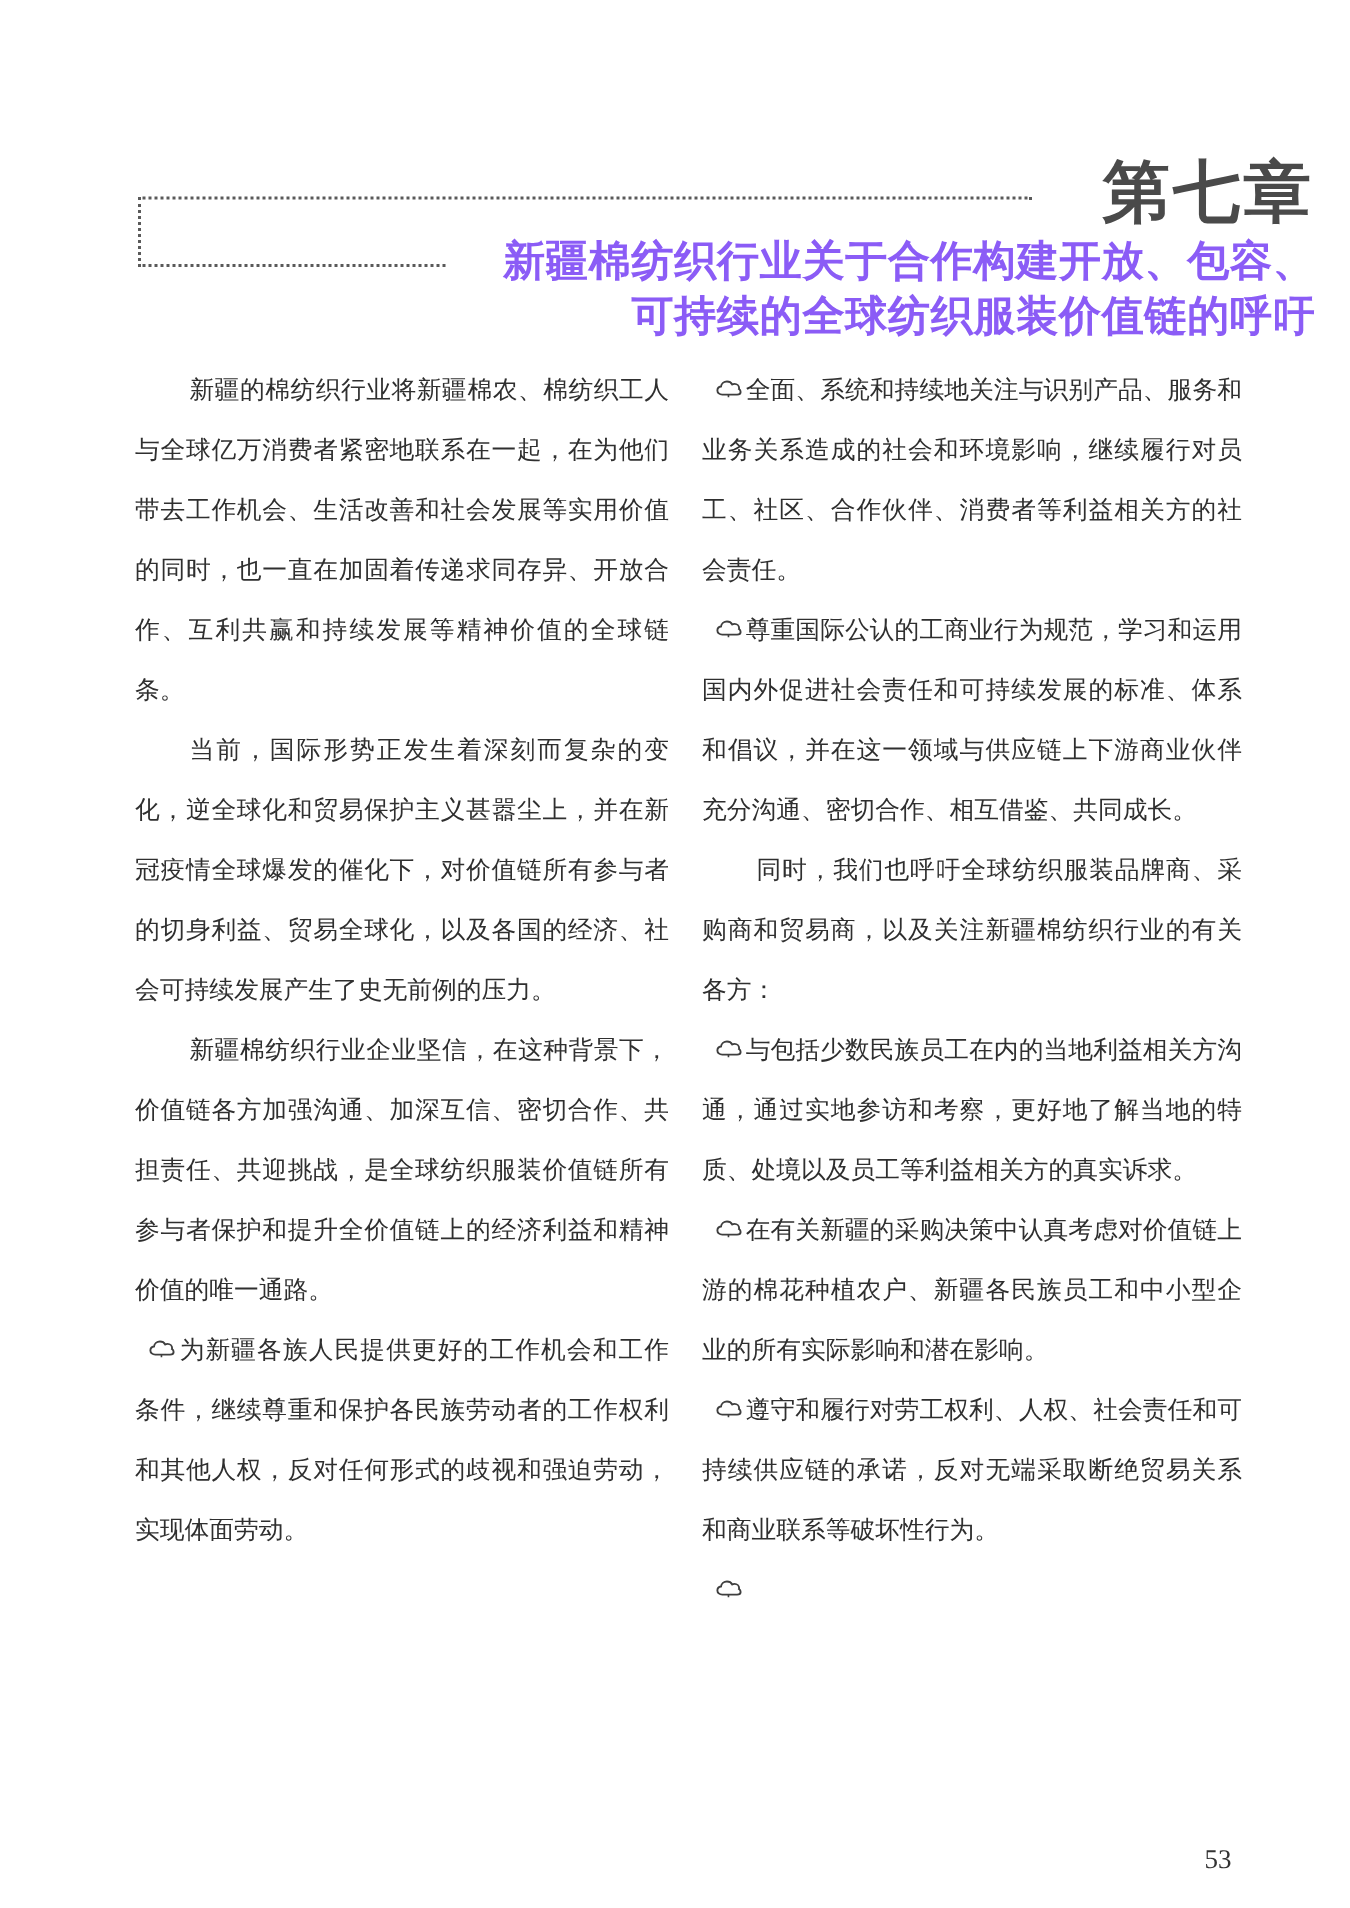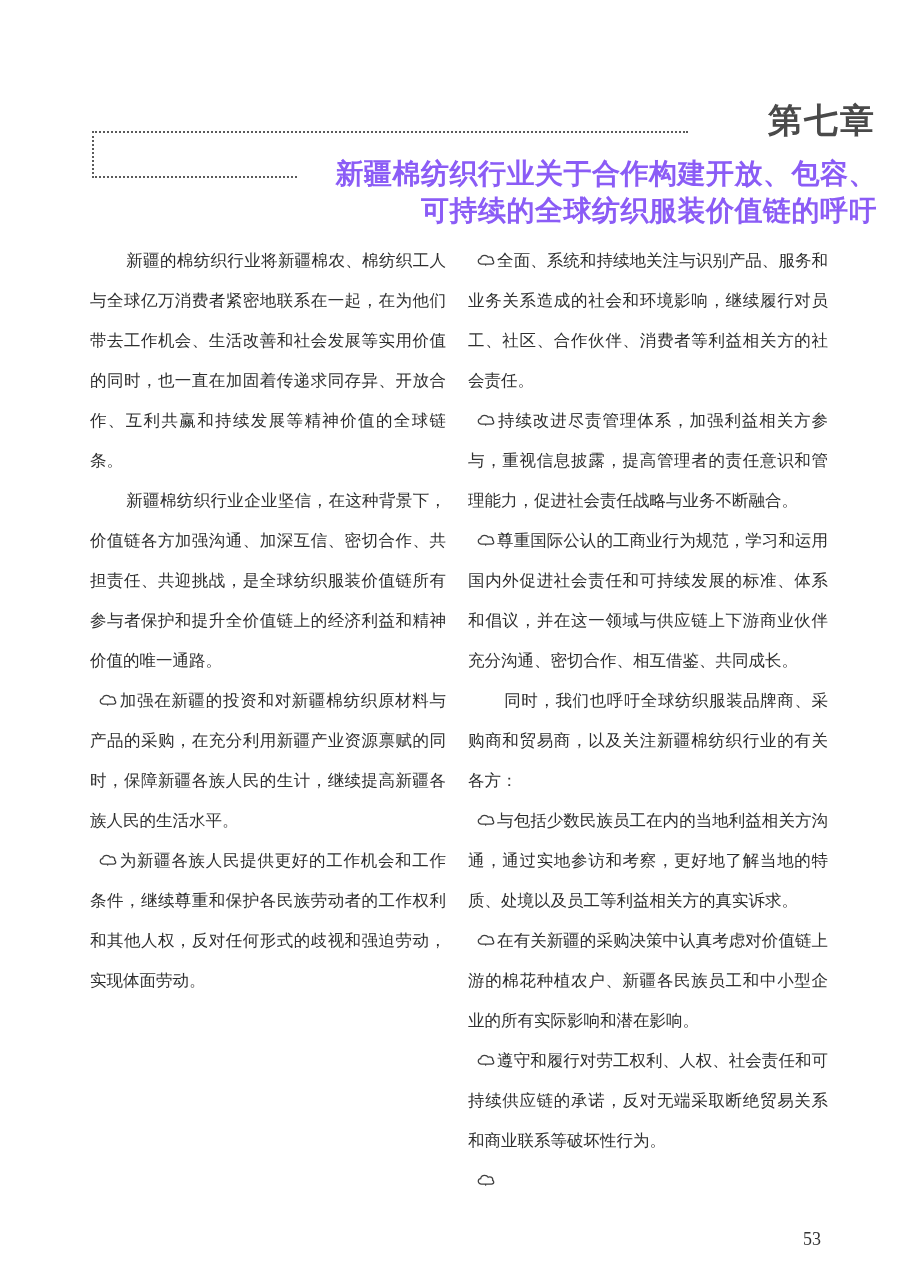--- a/index.html
+++ b/index.html
@@ -4,21 +4,21 @@
 <style>
   html,body{margin:0;padding:0;background:#ffffff;}
   body{width:900px;height:1272px;overflow:hidden;font-family:"Liberation Sans",sans-serif;}
   .page{position:relative;width:900px;height:1272px;background:#ffffff;}
 
   
   .dot-h-top{position:absolute;left:92px;top:131px;width:596px;border-top:2px dotted #5a5a5a;}
   .dot-v-left{position:absolute;left:92px;top:131px;height:47px;border-left:2px dotted #5a5a5a;}
   .dot-h-bottom{position:absolute;left:92px;top:176px;width:205px;border-top:2px dotted #5a5a5a;}
 
-  .chapter{position:absolute;top:98px;right:24px;font-size:34px;font-weight:bold;color:#4a4a4a;letter-spacing:2px;}
+  .chapter{position:absolute;top:98px;right:24px;font-size:45px;font-weight:bold;color:#4a4a4a;letter-spacing:2px;}
   .subtitle{position:absolute;top:155px;right:23px;text-align:right;font-size:28px;font-weight:bold;color:#8b5cf6;line-height:37px;letter-spacing:0.5px;white-space:nowrap;}
 
   .col{position:absolute;top:240px;font-size:16.5px;line-height:40px;color:#2f2f2f;text-align:justify;text-justify:inter-ideograph;}
   .col-left{left:90px;width:356px;}
   .col-right{left:468px;width:360px;}
   .col p{margin:0;}
   p.indent{text-indent:2.2em;}
   p.bullet{text-indent:0.55em;}
 
   .cotton{display:inline-block;width:18px;height:14px;vertical-align:-1px;margin-right:2px;}
@@ -37,40 +37,33 @@
 
   <div class="chapter">第七章</div>
 
   <div class="subtitle">
     <div>新疆棉纺织行业关于合作构建开放、包容、</div>
     <div>可持续的全球纺织服装价值链的呼吁</div>
   </div>
 
   <div class="col col-left">
     <p class="indent">新疆的棉纺织行业将新疆棉农、棉纺织工人与全球亿万消费者紧密地联系在一起，在为他们带去工作机会、生活改善和社会发展等实用价值的同时，也一直在加固着传递求同存异、开放合作、互利共赢和持续发展等精神价值的全球链条。</p>
+    <p class="indent">当前，国际形势正发生着深刻而复杂的变化，逆全球化和贸易保护主义甚嚣尘上，并在新冠疫情全球爆发的催化下，对价值链所有参与者的切身利益、贸易全球化，以及各国的经济、社会可持续发展产生了史无前例的压力。</p>
     <p class="indent">新疆棉纺织行业企业坚信，在这种背景下，价值链各方加强沟通、加深互信、密切合作、共担责任、共迎挑战，是全球纺织服装价值链所有参与者保护和提升全价值链上的经济利益和精神价值的唯一通路。</p>
-    <p class="bullet"><span class="cotton"><svg viewBox="0 0 20 15" width="18" height="14">
-            <path d="M5 12 C2.9 12 1.4 10.6 1.4 8.9 C1.4 7.4 2.5 6.2 4.1 6 C4.3 3.9 6.2 2.3 8.5 2.3 C10.2 2.3 11.7 3.2 12.4 4.5 C12.9 4.2 13.5 4.1 14.1 4.1 C16 4.1 17.5 5.5 17.5 7.3 C17.5 7.5 17.5 7.7 17.4 7.9 C18.2 8.4 18.6 9.2 18.6 10.1 C18.6 11.3 17.5 12 16 12 Z" fill="none" stroke="#3f3f3f" stroke-width="1.4"></path>
-            <path d="M9.6 12 L9.6 14" stroke="#3f3f3f" stroke-width="1.2" fill="none"></path>
-          </svg></span><span>加强在新疆的投资和对新疆棉纺织原材料与产品的采购，在充分利用新疆产业资源禀赋的同时，保障新疆各族人民的生计，继续提高新疆各族人民的生活水平。</span></p>
     <p class="bullet"><span class="cotton"><svg viewBox="0 0 20 15" width="18" height="14">
             <path d="M5 12 C2.9 12 1.4 10.6 1.4 8.9 C1.4 7.4 2.5 6.2 4.1 6 C4.3 3.9 6.2 2.3 8.5 2.3 C10.2 2.3 11.7 3.2 12.4 4.5 C12.9 4.2 13.5 4.1 14.1 4.1 C16 4.1 17.5 5.5 17.5 7.3 C17.5 7.5 17.5 7.7 17.4 7.9 C18.2 8.4 18.6 9.2 18.6 10.1 C18.6 11.3 17.5 12 16 12 Z" fill="none" stroke="#3f3f3f" stroke-width="1.4"></path>
             <path d="M9.6 12 L9.6 14" stroke="#3f3f3f" stroke-width="1.2" fill="none"></path>
           </svg></span><span>为新疆各族人民提供更好的工作机会和工作条件，继续尊重和保护各民族劳动者的工作权利和其他人权，反对任何形式的歧视和强迫劳动，实现体面劳动。</span></p>
   </div>
 
   <div class="col col-right">
     <p class="bullet"><span class="cotton"><svg viewBox="0 0 20 15" width="18" height="14">
             <path d="M5 12 C2.9 12 1.4 10.6 1.4 8.9 C1.4 7.4 2.5 6.2 4.1 6 C4.3 3.9 6.2 2.3 8.5 2.3 C10.2 2.3 11.7 3.2 12.4 4.5 C12.9 4.2 13.5 4.1 14.1 4.1 C16 4.1 17.5 5.5 17.5 7.3 C17.5 7.5 17.5 7.7 17.4 7.9 C18.2 8.4 18.6 9.2 18.6 10.1 C18.6 11.3 17.5 12 16 12 Z" fill="none" stroke="#3f3f3f" stroke-width="1.4"></path>
             <path d="M9.6 12 L9.6 14" stroke="#3f3f3f" stroke-width="1.2" fill="none"></path>
           </svg></span><span>全面、系统和持续地关注与识别产品、服务和业务关系造成的社会和环境影响，继续履行对员工、社区、合作伙伴、消费者等利益相关方的社会责任。</span></p>
-    <p class="bullet"><span class="cotton"><svg viewBox="0 0 20 15" width="18" height="14">
-            <path d="M5 12 C2.9 12 1.4 10.6 1.4 8.9 C1.4 7.4 2.5 6.2 4.1 6 C4.3 3.9 6.2 2.3 8.5 2.3 C10.2 2.3 11.7 3.2 12.4 4.5 C12.9 4.2 13.5 4.1 14.1 4.1 C16 4.1 17.5 5.5 17.5 7.3 C17.5 7.5 17.5 7.7 17.4 7.9 C18.2 8.4 18.6 9.2 18.6 10.1 C18.6 11.3 17.5 12 16 12 Z" fill="none" stroke="#3f3f3f" stroke-width="1.4"></path>
-            <path d="M9.6 12 L9.6 14" stroke="#3f3f3f" stroke-width="1.2" fill="none"></path>
-          </svg></span><span>持续改进尽责管理体系，加强利益相关方参与，重视信息披露，提高管理者的责任意识和管理能力，促进社会责任战略与业务不断融合。</span></p>
     <p class="bullet"><span class="cotton"><svg viewBox="0 0 20 15" width="18" height="14">
             <path d="M5 12 C2.9 12 1.4 10.6 1.4 8.9 C1.4 7.4 2.5 6.2 4.1 6 C4.3 3.9 6.2 2.3 8.5 2.3 C10.2 2.3 11.7 3.2 12.4 4.5 C12.9 4.2 13.5 4.1 14.1 4.1 C16 4.1 17.5 5.5 17.5 7.3 C17.5 7.5 17.5 7.7 17.4 7.9 C18.2 8.4 18.6 9.2 18.6 10.1 C18.6 11.3 17.5 12 16 12 Z" fill="none" stroke="#3f3f3f" stroke-width="1.4"></path>
             <path d="M9.6 12 L9.6 14" stroke="#3f3f3f" stroke-width="1.2" fill="none"></path>
           </svg></span><span>尊重国际公认的工商业行为规范，学习和运用国内外促进社会责任和可持续发展的标准、体系和倡议，并在这一领域与供应链上下游商业伙伴充分沟通、密切合作、相互借鉴、共同成长。</span></p>
     <p class="indent">同时，我们也呼吁全球纺织服装品牌商、采购商和贸易商，以及关注新疆棉纺织行业的有关各方：</p>
     <p class="bullet"><span class="cotton"><svg viewBox="0 0 20 15" width="18" height="14">
             <path d="M5 12 C2.9 12 1.4 10.6 1.4 8.9 C1.4 7.4 2.5 6.2 4.1 6 C4.3 3.9 6.2 2.3 8.5 2.3 C10.2 2.3 11.7 3.2 12.4 4.5 C12.9 4.2 13.5 4.1 14.1 4.1 C16 4.1 17.5 5.5 17.5 7.3 C17.5 7.5 17.5 7.7 17.4 7.9 C18.2 8.4 18.6 9.2 18.6 10.1 C18.6 11.3 17.5 12 16 12 Z" fill="none" stroke="#3f3f3f" stroke-width="1.4"></path>
             <path d="M9.6 12 L9.6 14" stroke="#3f3f3f" stroke-width="1.2" fill="none"></path>
           </svg></span><span>与包括少数民族员工在内的当地利益相关方沟通，通过实地参访和考察，更好地了解当地的特质、处境以及员工等利益相关方的真实诉求。</span></p>
     <p class="bullet"><span class="cotton"><svg viewBox="0 0 20 15" width="18" height="14">

